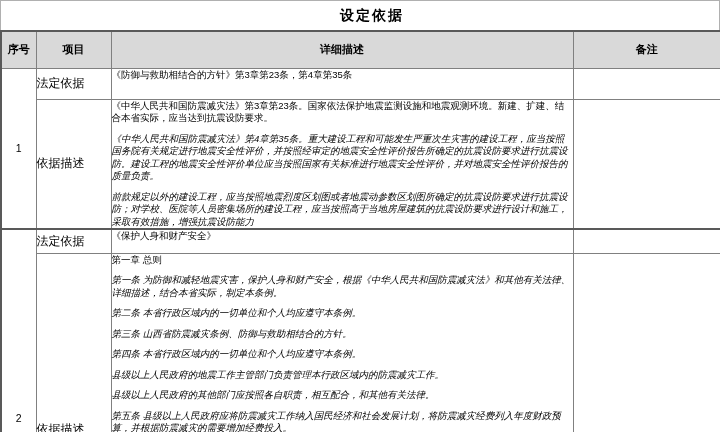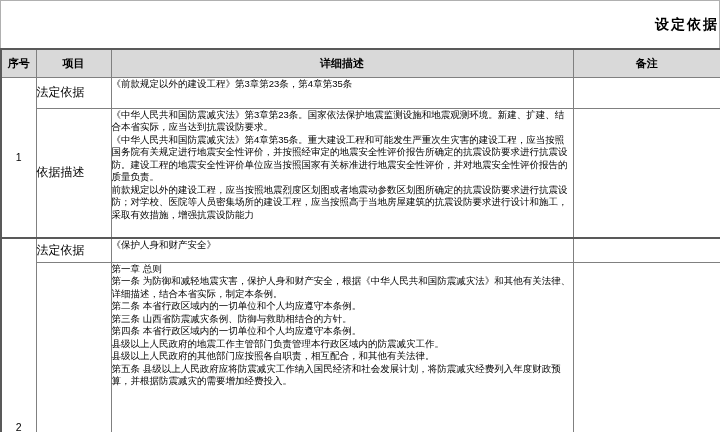--- a/index.html
+++ b/index.html
@@ -16,27 +16,27 @@
     position: relative;
   }
   .page {
     width: 720px;
     height: 432px;
     box-sizing: border-box;
     overflow: hidden;
   }
   .title-bar {
     box-sizing: border-box;
-    height: 48px;
+    height: 30px;
     border-top: 1px solid #b0b0b0;
     border-left: 1px solid #b0b0b0;
     border-right: 1px solid #b0b0b0;
     display: flex;
     align-items: center;
-    justify-content: flex-end;
+    justify-content: center;
     padding-left: 24px;
   }
   .title-text {
     font-family: "Liberation Serif", serif;
     font-weight: bold;
     font-size: 14px;
     letter-spacing: 2px;
   }
   table.basis {
     width: 720px;
@@ -46,21 +46,21 @@
   }
   table.basis th, table.basis td {
     border: 1px solid #808080;
     padding: 0;
     box-sizing: border-box;
   }
   thead th {
     background: #d9d9d9;
     font-size: 11px;
     font-weight: bold;
-    height: 28px;
+    height: 37px;
     text-align: center;
     vertical-align: middle;
     border-top: 2px solid #595959;
     border-bottom: 2px solid #595959;
   }
   tr.group-start > td {
     border-top: 2px solid #595959;
   }
   td.seq-cell {
     text-align: center;
@@ -78,21 +78,22 @@
     font-size: 9.5px;
     padding: 2px 5px 2px 4px;
     text-align: left;
   }
   td.desc-cell p {
     margin: 0;
     line-height: 12.5px;
     word-break: break-all;
   }
   td.desc-cell p + p {
-    margin-top: 0;
+    margin-top: 8px;
+    font-style: italic;
   }
   td.remark-cell {
     background: #ffffff;
   }
   tr.r-g1a { height: 31px; }
   tr.r-g1b { height: 130px; }
   tr.r-g2a { height: 24px; }
   tr.r-g2b { height: 354px; }
 </style>
 </head>
@@ -118,21 +119,21 @@
         <th>详细描述</th>
         <th>备注</th>
       </tr>
     </thead>
     <tbody>
 
       <tr class="r-g1a">
         <td class="seq-cell" rowspan="2">1</td>
         <td class="item-cell">法定依据</td>
         <td class="desc-cell">
-          <p>《前款规定以外的建设工程》第3章第23条，第4章第35条</p>
+          <p>《防御与救助相结合的方针》第3章第23条，第4章第35条</p>
         </td>
         <td class="remark-cell"></td>
       </tr>
       <tr class="r-g1b">
         <td class="item-cell">依据描述</td>
         <td class="desc-cell">
           <p>《中华人民共和国防震减灾法》第3章第23条。国家依法保护地震监测设施和地震观测环境。新建、扩建、结合本省实际，应当达到抗震设防要求。</p>
           <p>《中华人民共和国防震减灾法》第4章第35条。重大建设工程和可能发生严重次生灾害的建设工程，应当按照国务院有关规定进行地震安全性评价，并按照经审定的地震安全性评价报告所确定的抗震设防要求进行抗震设防。建设工程的地震安全性评价单位应当按照国家有关标准进行地震安全性评价，并对地震安全性评价报告的质量负责。</p>
           <p>前款规定以外的建设工程，应当按照地震烈度区划图或者地震动参数区划图所确定的抗震设防要求进行抗震设防；对学校、医院等人员密集场所的建设工程，应当按照高于当地房屋建筑的抗震设防要求进行设计和施工，采取有效措施，增强抗震设防能力</p>
         </td>

